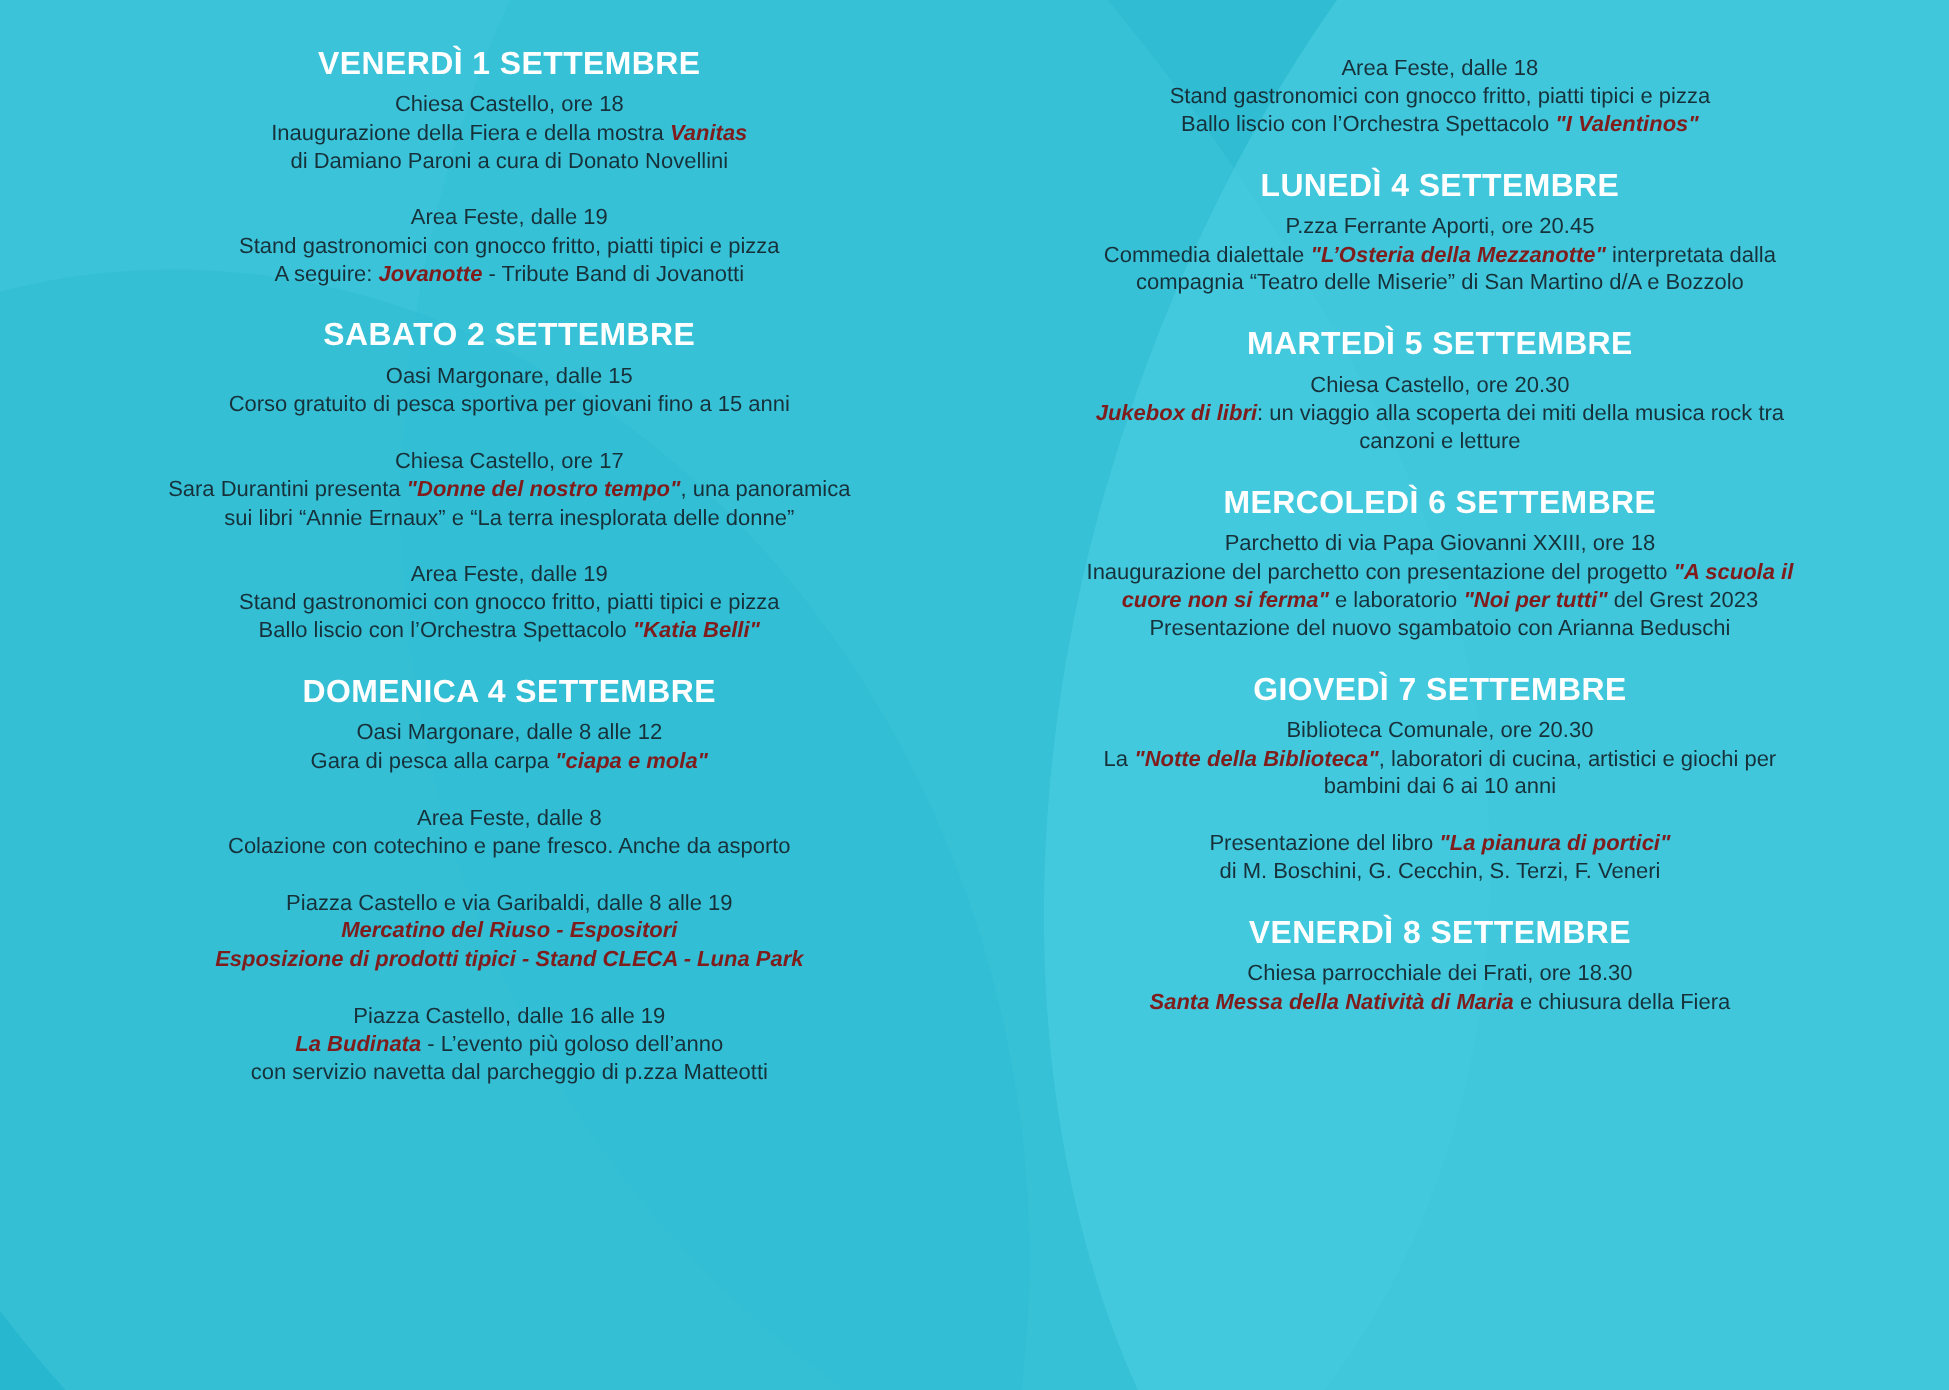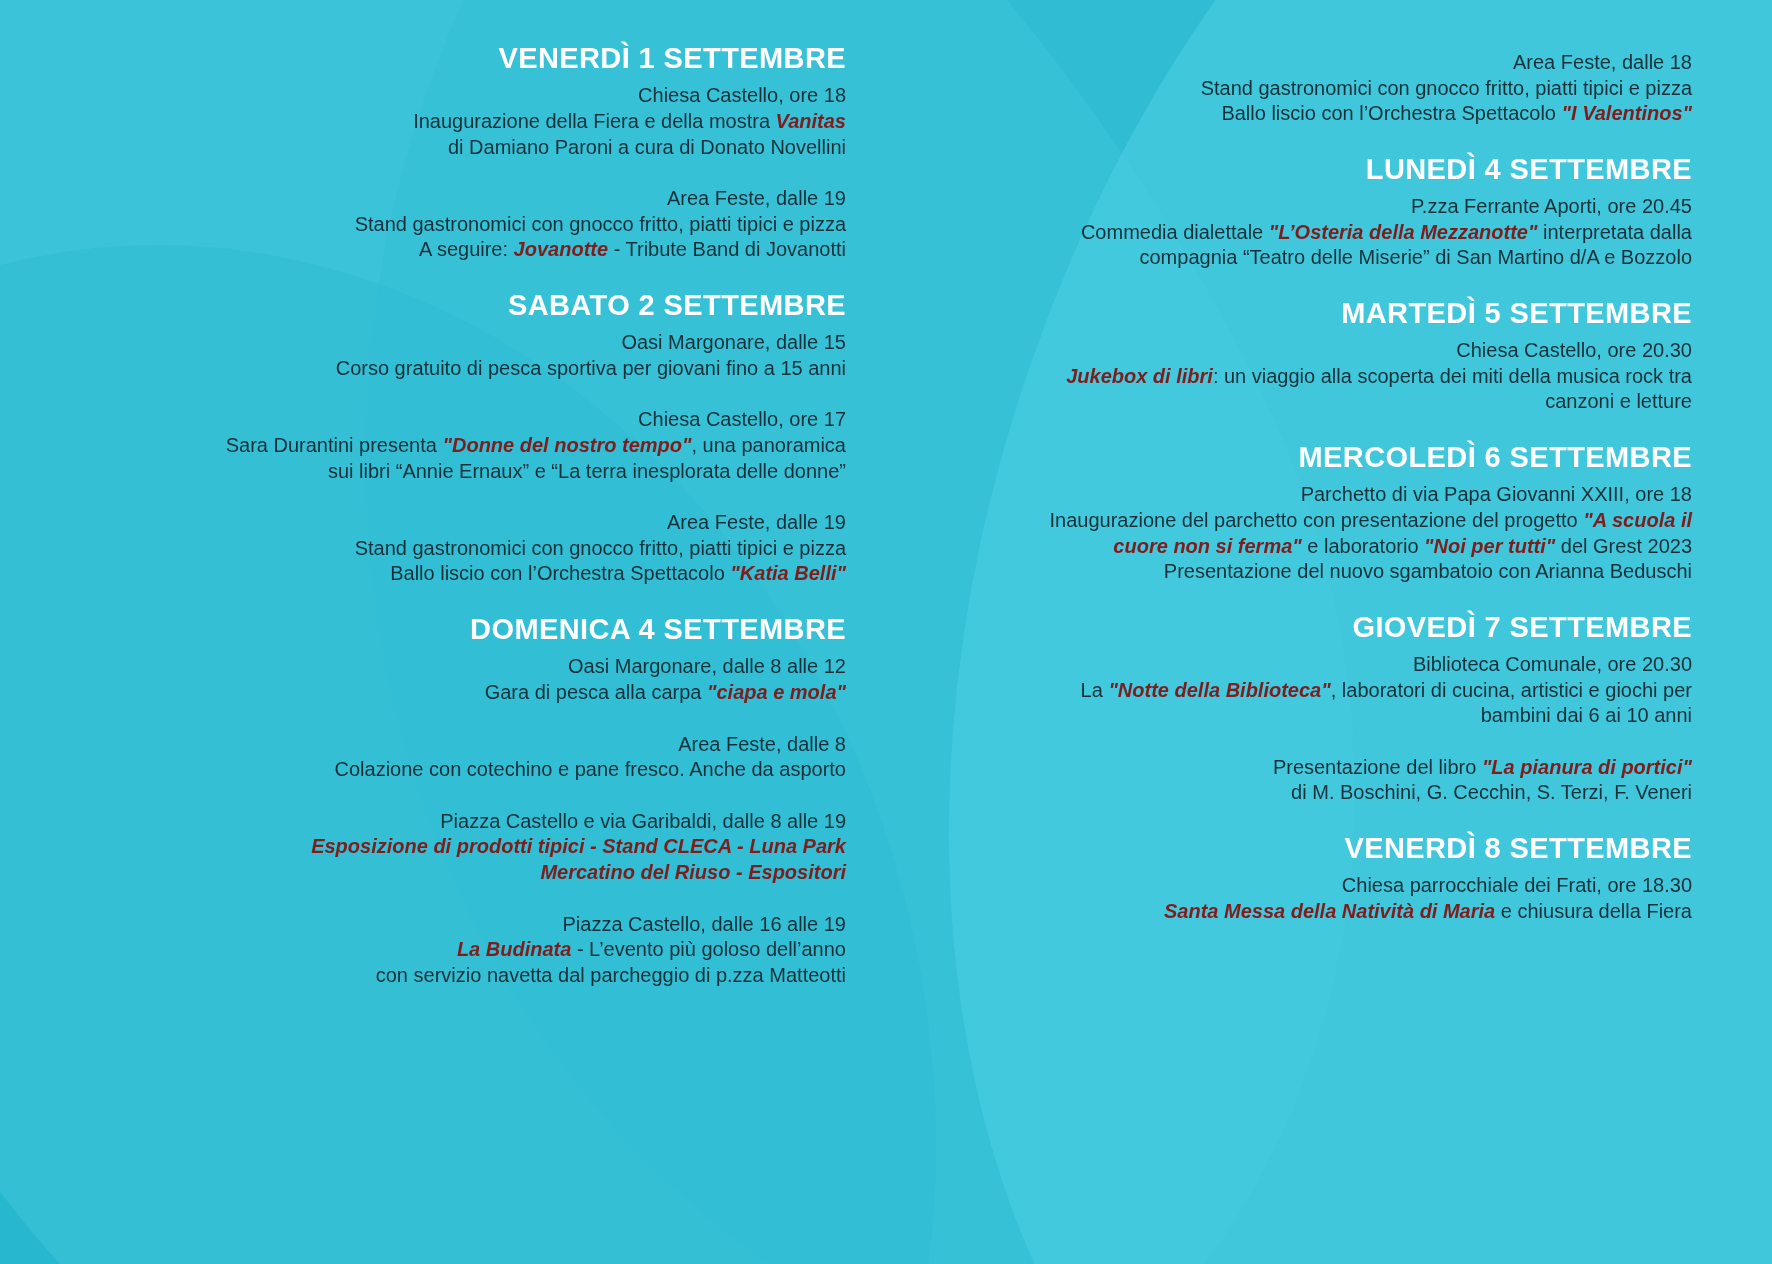--- a/index.html
+++ b/index.html
@@ -71,21 +71,21 @@
     position: relative;
     z-index: 1;
     display: flex;
     width: 1772px;
     height: 1264px;
     box-sizing: border-box;
     padding: 30px 40px 20px 40px;
   }
   .column {
     flex: 1 1 50%;
-    text-align: right;
+    text-align: center;
     box-sizing: border-box;
   }
   .col-left { padding: 12px 40px 0 40px; }
   .col-right { padding: 20px 40px 0 40px; }
 
   .day-title {
     color: #ffffff;
     font-size: 29px;
     font-weight: bold;
     letter-spacing: 0.4px;
@@ -154,22 +154,22 @@
       <div class="block">
         <p class="line"><span>Oasi Margonare, dalle 8 alle 12</span></p>
         <p class="line"><span>Gara di pesca alla carpa </span><span class="red-italic">"ciapa e mola"</span></p>
       </div>
       <div class="block">
         <p class="line"><span>Area Feste, dalle 8</span></p>
         <p class="line"><span>Colazione con cotechino e pane fresco. Anche da asporto</span></p>
       </div>
       <div class="block">
         <p class="line"><span>Piazza Castello e via Garibaldi, dalle 8 alle 19</span></p>
+        <p class="line"><span class="red-italic">Mercatino del Riuso - Espositori</span></p>
         <p class="line"><span class="red-italic">Esposizione di prodotti tipici - Stand CLECA - Luna Park</span></p>
-        <p class="line"><span class="red-italic">Mercatino del Riuso - Espositori</span></p>
       </div>
       <div class="block">
         <p class="line"><span>Piazza Castello, dalle 16 alle 19</span></p>
         <p class="line"><span class="red-italic">La Budinata</span><span> - L’evento più goloso dell’anno</span></p>
         <p class="line"><span>con servizio navetta dal parcheggio di p.zza Matteotti</span></p>
       </div>
     </div>
   <div class="column col-right" id="col-right">
       <div class="block">
         <p class="line"><span>Area Feste, dalle 18</span></p>

